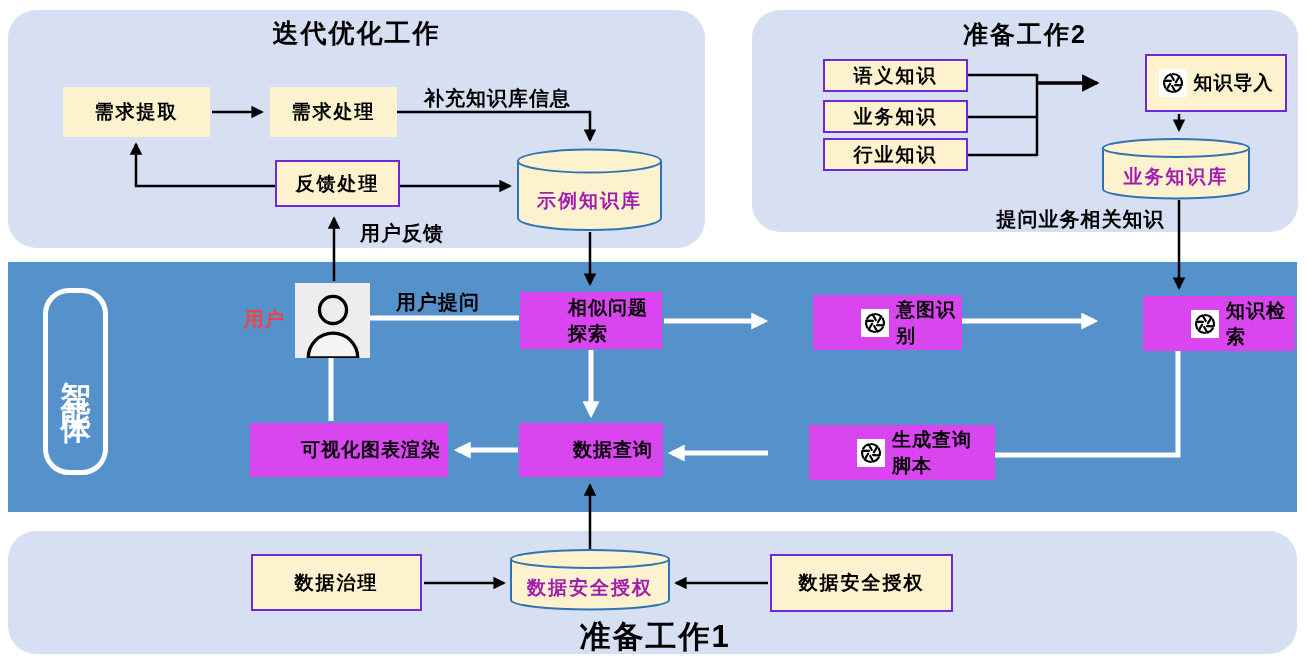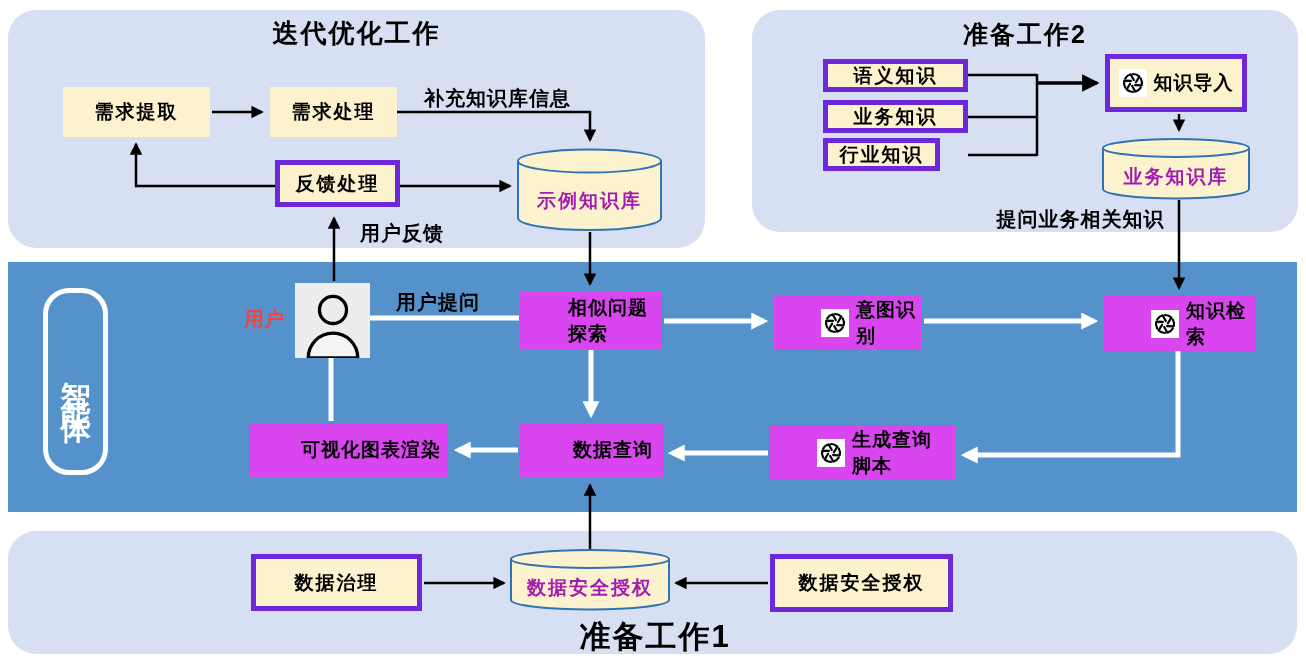--- a/index.html
+++ b/index.html
@@ -5,23 +5,23 @@
   html,body{margin:0;padding:0;background:#fff;}
   #canvas{position:relative;width:1306px;height:665px;background:#ffffff;overflow:hidden;
           font-family:"Liberation Sans",sans-serif;}
   .panel{position:absolute;background:#d7e0f2;border-radius:28px;z-index:1;}
   #band{position:absolute;left:8px;top:262px;width:1289px;height:250px;background:#5591cb;z-index:1;}
   .ptitle{position:absolute;z-index:4;font-weight:bold;font-size:26px;letter-spacing:2px;
           color:#000;text-align:center;}
   .node{position:absolute;z-index:3;display:flex;align-items:center;justify-content:center;
         font-weight:bold;font-size:19px;letter-spacing:2px;color:#000;box-sizing:border-box;}
   .cream{background:#fdf2ce;}
-  .bordered{border:5px solid #6d28d9;}
+  .bordered{border:2px solid #6d28d9;}
   .band-box{background:#d946ef;border:4px solid #d946ef;letter-spacing:1px;padding-left:44px;}
-  .with-icon{gap:7px;letter-spacing:1px;}
+  .with-icon{gap:7px;letter-spacing:1px;margin-left:40px;}
   .oai-wrap{width:28px;height:28px;background:#ffffff;display:flex;align-items:center;
             justify-content:center;flex:0 0 auto;}
   .oai-wrap svg{width:24px;height:24px;display:block;}
   .elabel{position:absolute;z-index:4;font-family:"Liberation Serif",serif;font-weight:bold;
           font-size:20px;letter-spacing:1px;color:#000;text-align:center;}
   .cyl{position:absolute;z-index:3;}
   .cyl svg{position:absolute;left:0;top:0;}
   .cyl .cyl-label{position:absolute;left:0;right:0;text-align:center;font-weight:bold;
                   font-size:19px;letter-spacing:2px;color:#a21caf;}
   #agent-badge{position:absolute;left:43px;top:288px;width:65px;height:187px;z-index:3;
@@ -123,21 +123,21 @@
     </svg>
     <span class="cyl-label" style="top:40px;">示例知识库</span>
   </div>
 
   <div class="node cream bordered" style="left:823px;top:59px;width:145px;height:33px;">
     <span>语义知识</span>
   </div>
   <div class="node cream bordered" style="left:823px;top:100px;width:145px;height:33px;">
     <span>业务知识</span>
   </div>
-  <div class="node cream bordered" style="left:823px;top:138px;width:117px;height:33px;">
+  <div class="node cream bordered" style="left:823px;top:138px;width:145px;height:33px;">
     <span>行业知识</span>
   </div>
   <div class="node cream bordered with-icon" style="left:1105px;top:54px;width:142px;height:58px;">
     <span class="oai-wrap">
         <svg viewBox="0 0 24 24">
           <use href="#oai"></use>
         </svg>
       </span>
     <span>知识导入</span>
   </div>

